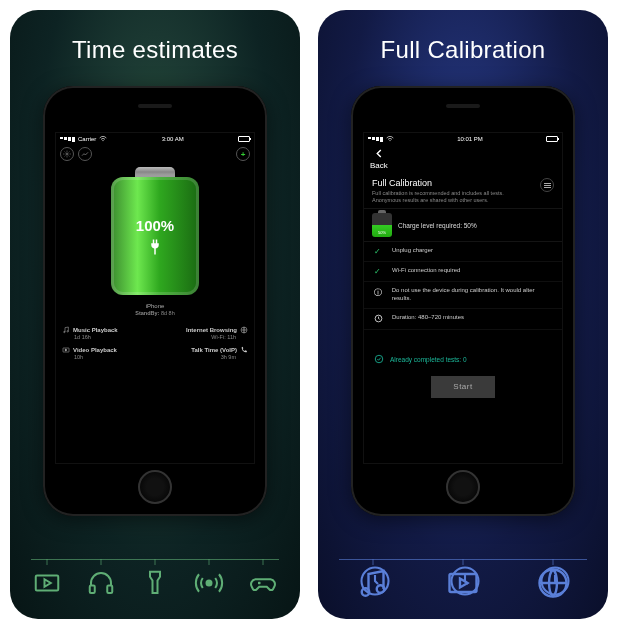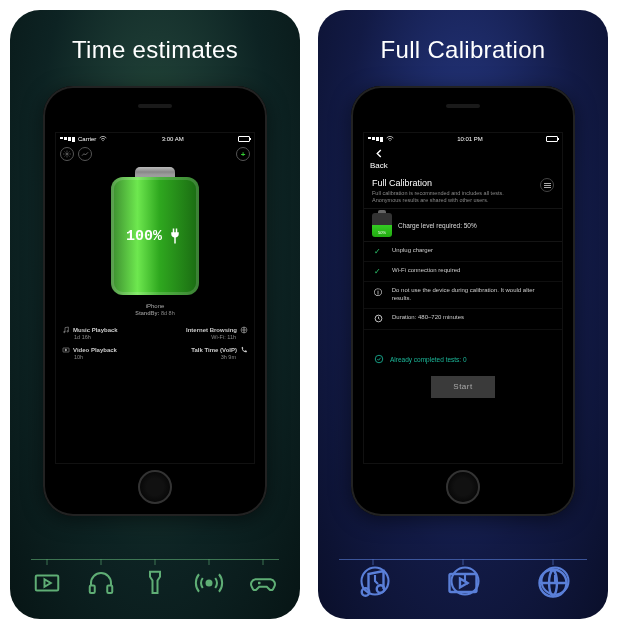--- a/index.html
+++ b/index.html
@@ -16,21 +16,20 @@
     flex: 1;
     border-radius: 28px;
     overflow: hidden;
     position: relative;
     display: flex;
     flex-direction: column;
     align-items: center;
   }
   .card-left {
     background: radial-gradient(ellipse at 50% 35%, #2b5a3c 0%, #1c3a33 30%, #0d2323 60%, #071515 100%);
-    border-radius: 30px;
   }
   .card-right {
     background: radial-gradient(ellipse at 50% 35%, #2a3e8a 0%, #1e2c6a 30%, #121a45 60%, #0a0f2a 100%);
   }
   .card-title {
     color: #fff;
     font-size: 24px;
     font-weight: 300;
     margin-top: 26px;
     letter-spacing: .3px;
@@ -103,21 +102,21 @@
     background: linear-gradient(#bbb,#888,#bbb);
   }
   .battery .body {
     position:absolute; top:10px; left:0; right:0; bottom:0;
     border-radius:12px;
     background: linear-gradient(90deg,#3a8a2e,#6ee84f 30%,#2fa81f 55%,#1a6a12);
     box-shadow: inset 0 0 0 3px rgba(255,255,255,.15), 0 2px 6px rgba(0,0,0,.6);
     display:flex; align-items:center; justify-content:center;
     color:#fff; font-weight:600; font-size:15px;
   }
-  .battery .body .inner{display:flex;flex-direction:row;align-items:center;gap:4px;font-family:Liberation Mono, monospace;}
+  .battery .body .inner{display:flex;flex-direction:column;align-items:center;gap:4px;}
   .plug {width:18px;height:18px;}
   .model-line {text-align:center; font-size:6px; color:#aaa; margin-top:4px;}
   .standby-line{text-align:center;font-size:5.5px;color:#888;margin-top:1px;}
   .est-grid {
     margin-top:10px;
     display:grid;
     grid-template-columns:1fr 1fr;
     gap:6px 8px;
     padding:0 6px;
   }

